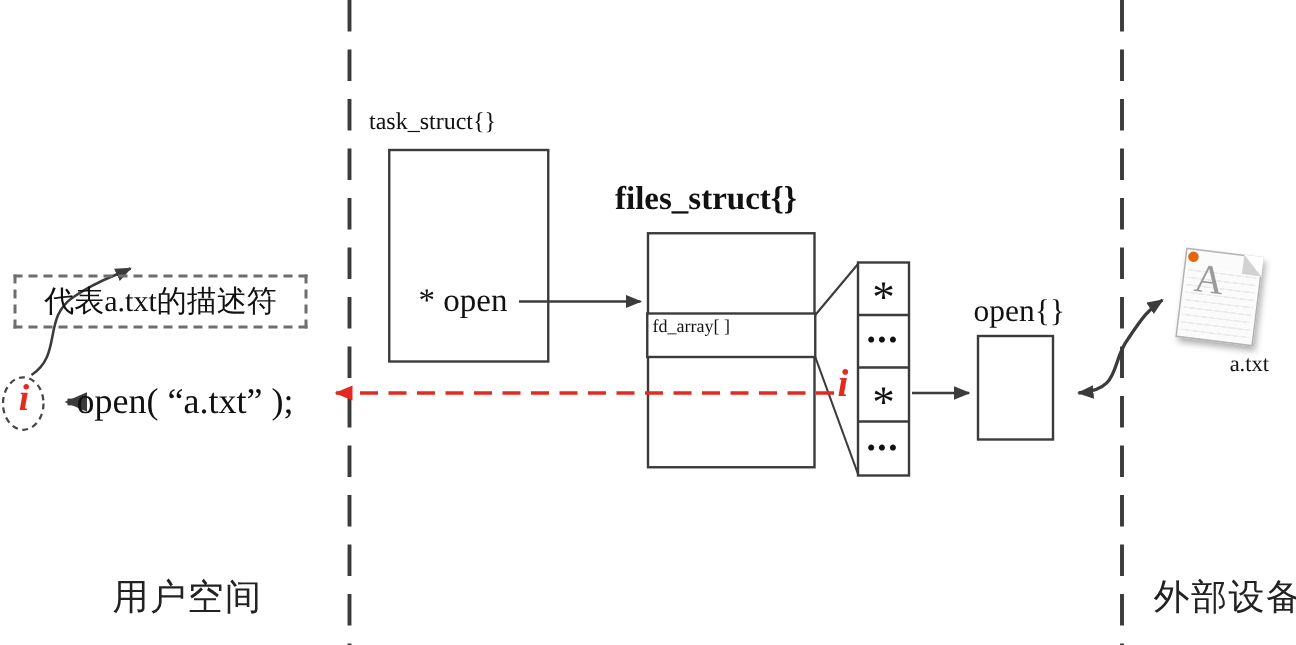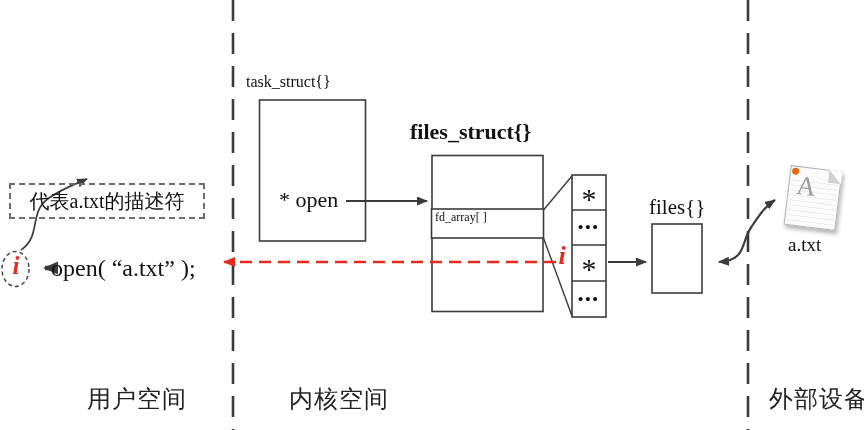--- a/index.html
+++ b/index.html
@@ -30,23 +30,23 @@
   .lbl-file{left:649px;top:196px;font-size:21px;}
   .cell{position:absolute;width:32px;display:flex;align-items:center;justify-content:center;}
   .cell-star{font-size:30px;}
   .cell-star span{transform:translateY(6px);display:inline-block;}
   .cell-dots{font-size:15px;font-weight:bold;letter-spacing:2px;}
   .c1{left:573px;top:176px;height:33px;}
   .c2{left:573px;top:211px;height:33px;}
   .c3{left:573px;top:246px;height:34px;}
   .c4{left:573px;top:282px;height:34px;}
   .idx-i{left:551px;top:242px;width:22px;text-align:center;font-size:26px;font-weight:bold;font-style:italic;color:var(--accent-red,#e42a1e);}
-  .atxt-label{left:788px;top:235px;width:58px;text-align:left;font-size:19px;}
+  .atxt-label{left:788px;top:235px;width:58px;text-align:right;font-size:15px;}
   .region{font-size:24px;letter-spacing:1px;color:#222;}
-  .r-user{left:87px;top:386px;text-align:center;}
+  .r-user{left:75px;top:386px;text-align:center;}
   .r-kernel{left:289px;top:386px;}
   .r-ext{left:769px;top:386px;}
   
   .file-icon{
     position:absolute;left:787px;top:168px;width:52px;height:60px;
     transform:rotate(7deg);
   }
   .doc{
     position:absolute;inset:0;background:#fbfbfb;border:1px solid #b3b3b3;
     box-shadow:2px 3px 4px rgba(0,0,0,0.30);
@@ -123,27 +123,26 @@
   <div class="cell c1 cell-star">
     <span>*</span>
     </div>
   <div class="cell c2 cell-dots">•••</div>
   <div class="cell c3 cell-star">
     <span>*</span>
     </div>
   <div class="cell c4 cell-dots">•••</div>
 
   <div class="txt idx-i">i</div>
-  <div class="txt lbl-file">files{}</div>
+  <div class="txt lbl-file">open{}</div>
 
   <div class="file-icon">
     <div class="doc"></div>
     <div class="rules"></div>
     <div class="fold"></div>
     <div class="dot"></div>
     <div class="doc-letter">A</div>
   </div>
   <div class="txt atxt-label">a.txt</div>
 
   <div class="txt region r-user">用户空间</div>
-  <div class="txt region r-kernel">内核空间</div>
   <div class="txt region r-ext">外部设备</div>
 </div>
 
 </body></html>

